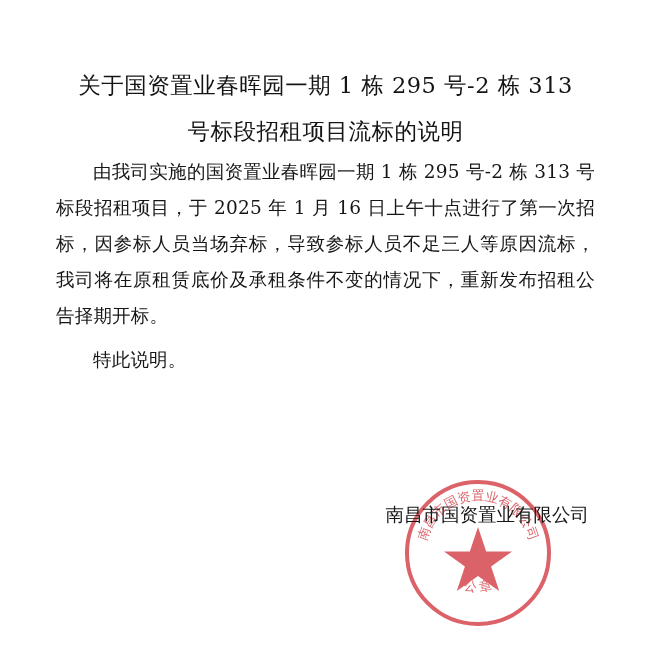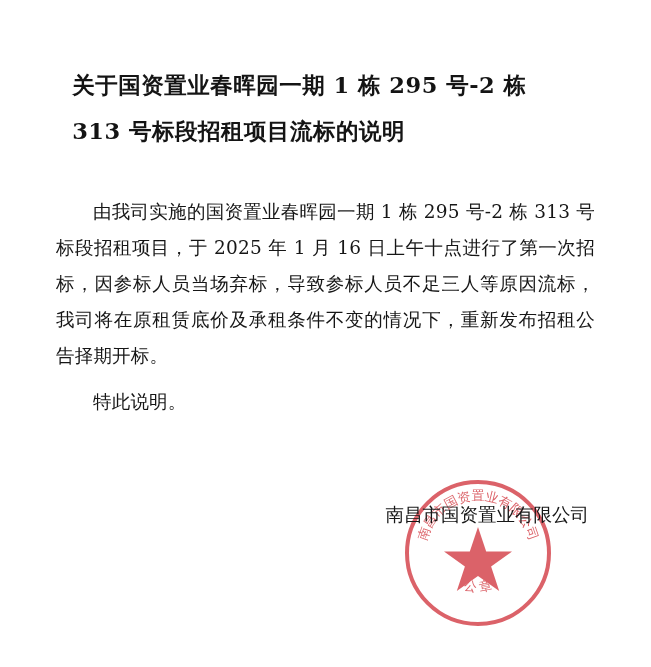--- a/index.html
+++ b/index.html
@@ -18,41 +18,42 @@
   .page {
     position: relative;
     width: 651px;
     height: 667px;
     box-sizing: border-box;
     padding: 62px 56px 0 56px;
   }
   .doc-title {
     font-size: 22.5px;
     line-height: 46px;
+    text-align: center;
     letter-spacing: 0.5px;
-    font-weight: 700;
+    font-weight: 400;
     margin: 0 auto;
     width: 94%;
     color: #141414;
   }
   .body-block {
-    margin-top: 40px;
   }
   .para {
     font-size: 18.5px;
     line-height: 36px;
     text-align: justify;
     text-justify: inter-ideograph;
     text-indent: 2em;
     margin: 0 0 6px 0;
     letter-spacing: 0.2px;
     color: #161616;
   }
   .para.second {
     margin-top: 10px;
+    font-family: Liberation Mono, monospace;
   }
   .signature {
     position: absolute;
     right: 62px;
     top: 498px;
     text-align: center;
     font-size: 18.5px;
     line-height: 34px;
     color: #161616;
     z-index: 3;

